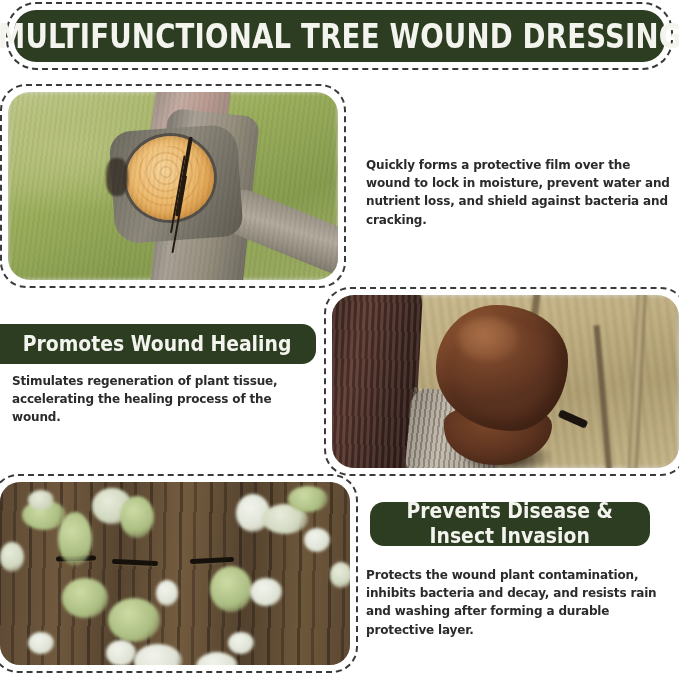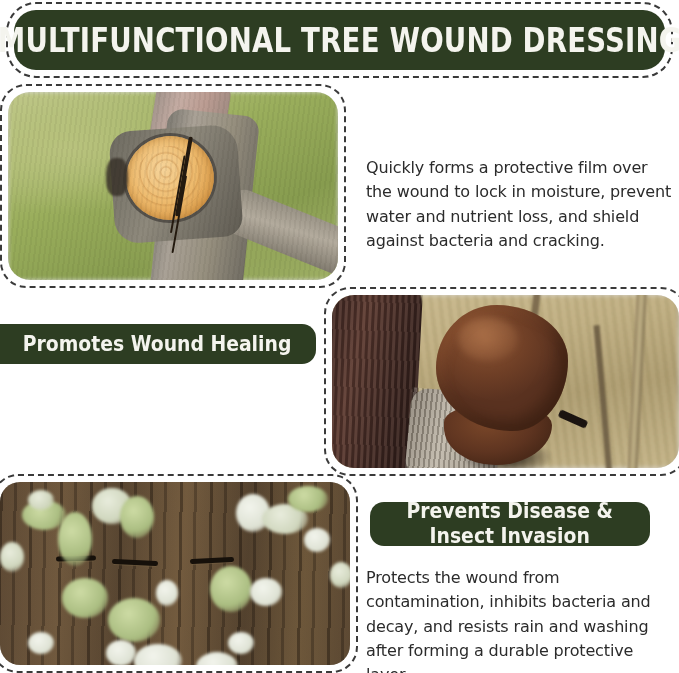--- a/index.html
+++ b/index.html
@@ -21,21 +21,21 @@
     inset: 0;
     background: #ffffff;
   }
 
   
   .title-wrap {
     position: absolute;
     left: 14px;
     top: 10px;
     width: 651px;
-    height: 60px;
+    height: 52px;
     text-align: center;
   }
   .title-dash {
     position: absolute;
     left: -8px;
     top: -8px;
     right: -8px;
     bottom: -8px;
     border: 2px dashed #3a3a3a;
     border-radius: 30px;
@@ -304,23 +304,24 @@
     font-size: 22px;
     line-height: 1.12;
     text-align: center;
     transform: scaleX(0.95);
     white-space: pre-line;
   }
   .body-text {
     position: absolute;
     color: #2b2b2b;
     font-family: "DejaVu Sans", "Liberation Sans", sans-serif;
-    font-size: 16px;
+    font-size: 12px;
     line-height: 1.52;
     letter-spacing: -0.15px;
+    font-weight: bold;
   }
 
   
   #pill-1 { left: 360px; top: 108px; width: 312px; height: 40px; }
   #body-1 { left: 366px; top: 156px; width: 310px; }
 
   
   #pill-2 { left: -14px; top: 324px; width: 330px; height: 40px; border-radius: 14px; }
   #pill-2 .pill-text { transform: scaleX(0.95) translateX(6px); }
   #body-2 { left: 12px; top: 372px; width: 300px; }
@@ -354,20 +355,21 @@
     </div>
     <div class="p1-dark-left"></div>
     <div class="p1-texture"></div>
   </div>
 
   <div class="body-text" id="body-1">Quickly forms a protective film over the wound to lock in moisture, prevent water and nutrient loss, and shield against bacteria and cracking.</div>
 
   <div class="pill" id="pill-2">
     <div class="pill-text">Promotes Wound Healing</div>
   </div>
+  <div class="body-text" id="body-2">Stimulates regeneration of plant tissue, accelerating the healing process of the wound.</div>
 
   <div class="photo-dash" id="photo-dressing-dash"></div>
   <div class="photo" id="photo-dressing">
     <div class="p2-bg"></div>
     <div class="p2-bgstreaks"></div>
     <div class="p2-twig-a"></div>
     <div class="p2-twig-b"></div>
     <div class="p2-twig-c"></div>
     <div class="p2-trunk-left">
       <div class="p2-trunk-left-tex"></div>
@@ -410,15 +412,15 @@
     <div class="lichen white" style="left:196px; top:170px; width:42px; height:30px;"></div>
     <div class="lichen white" style="left:228px; top:150px; width:26px; height:22px;"></div>
     <div class="lichen pale" style="left:330px; top:80px;  width:22px; height:26px;"></div>
     <div class="lichen pale" style="left:0px;   top:60px;  width:24px; height:30px;"></div>
   </div>
 
   <div class="pill" id="pill-3">
     <div class="pill-text">Prevents Disease &amp;
 Insect Invasion</div>
   </div>
-  <div class="body-text" id="body-3">Protects the wound from contamination, inhibits bacteria and decay, and resists rain and washing after forming a durable protective layer.</div>
+  <div class="body-text" id="body-3">Protects the wound plant contamination, inhibits bacteria and decay, and resists rain and washing after forming a durable protective layer.</div>
 
 </div>
 
 </body></html>

